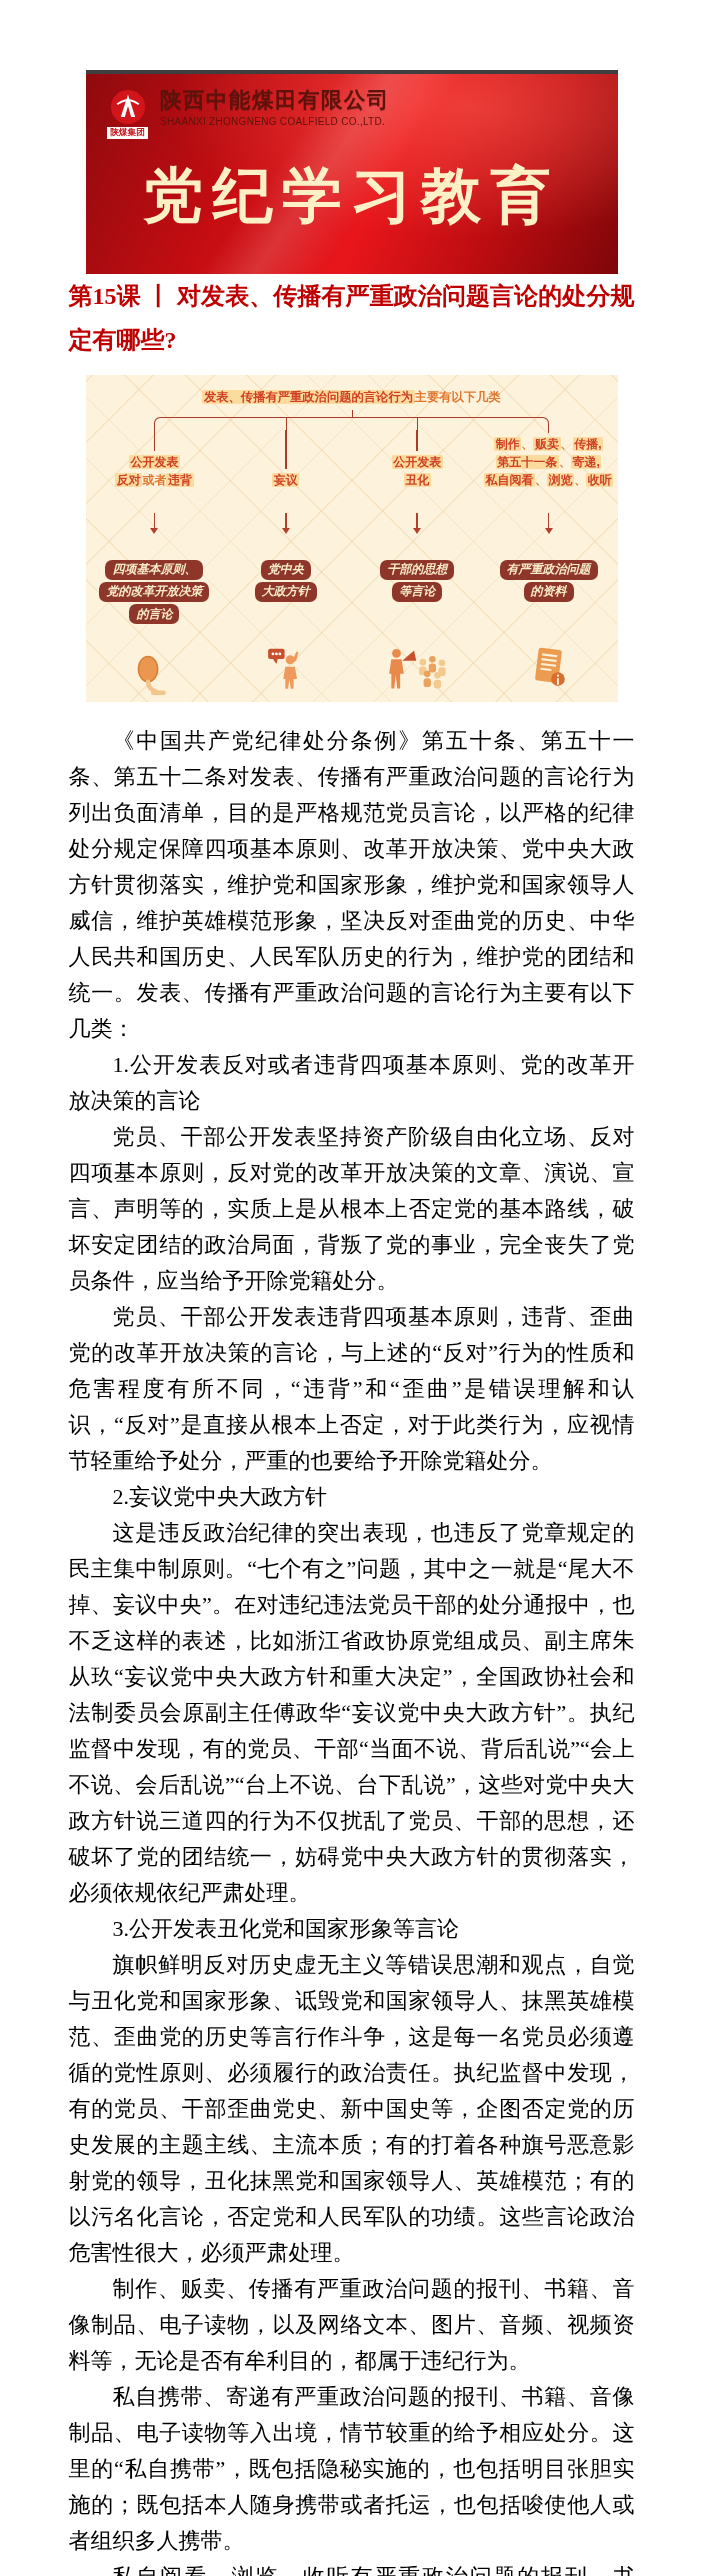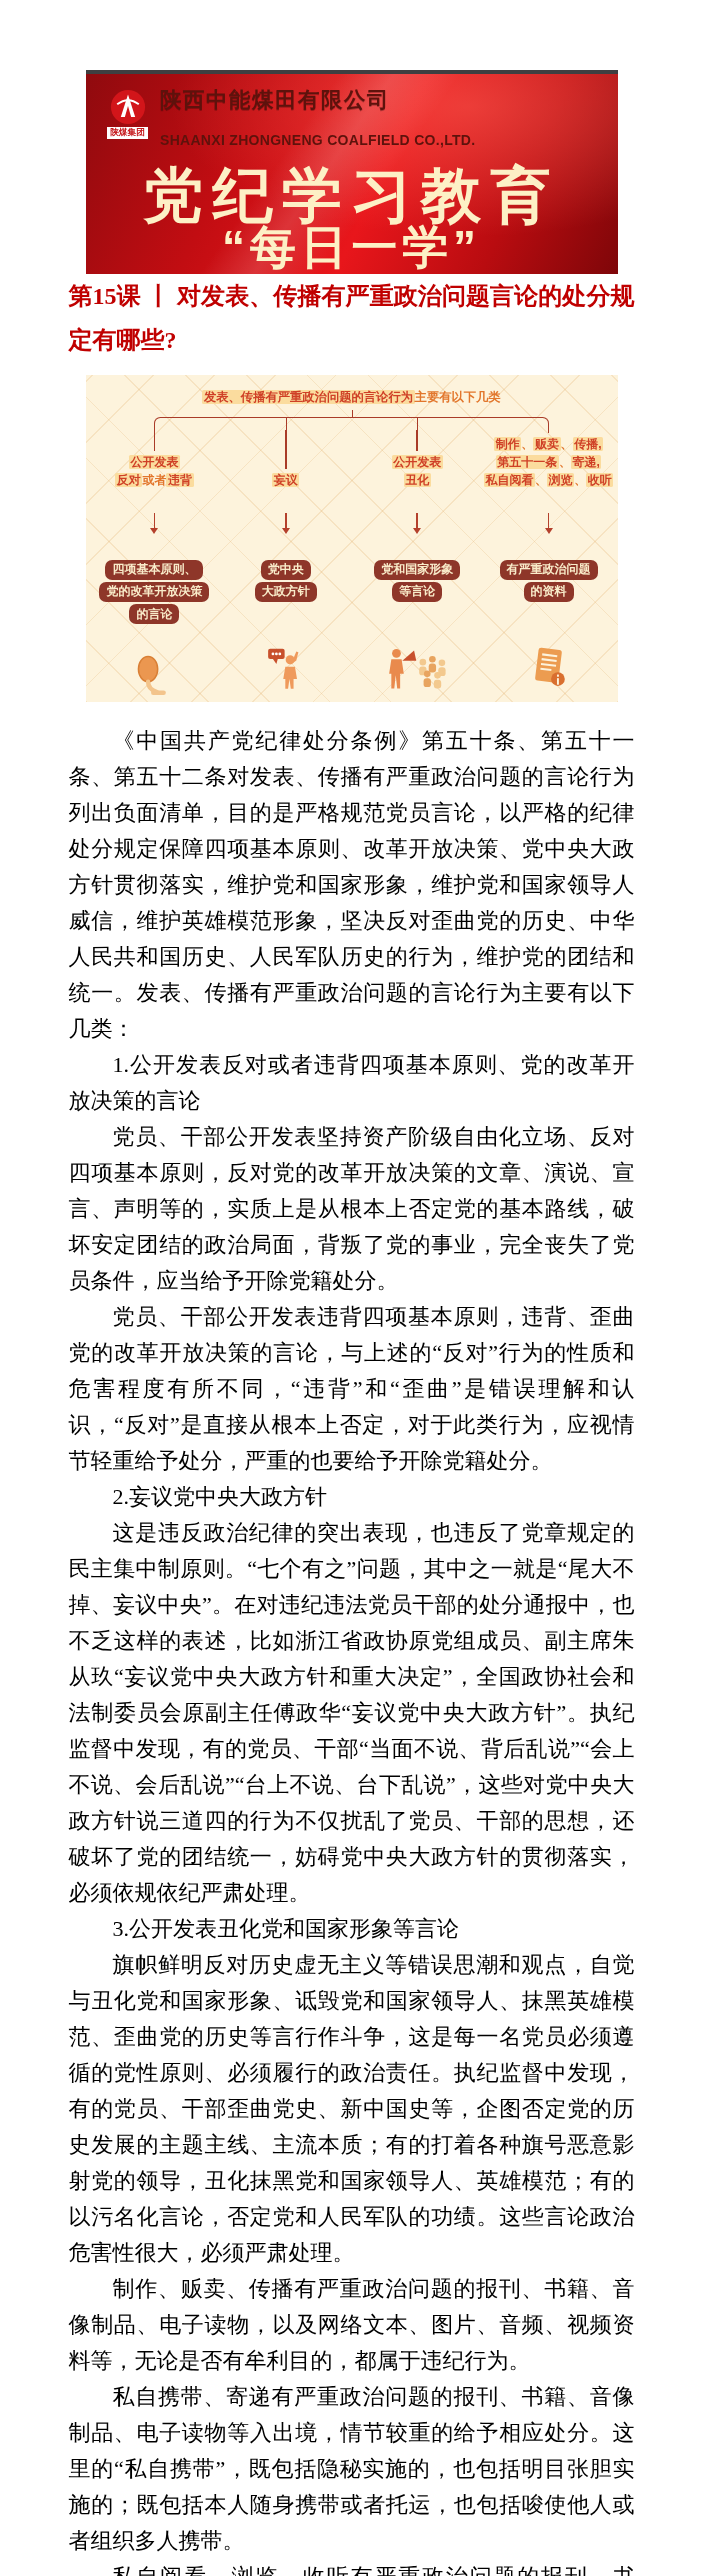--- a/index.html
+++ b/index.html
@@ -23,21 +23,21 @@
   }
   .banner-topbar{position:absolute;top:0;left:0;width:100%;height:4px;background:#3f3f41;}
   .logo-row{position:absolute;top:19px;left:19px;display:flex;align-items:flex-start;}
   .emblem{width:46px;display:flex;flex-direction:column;align-items:center;}
   .emblem svg{display:block;}
   .emblem-label{margin-top:1.6px;background:#ffffff;color:#c5181c;font-family:"Liberation Sans",sans-serif;
     font-size:8.7px;font-weight:bold;padding:0.8px 3.2px;border-radius:0;line-height:1.2;white-space:nowrap;}
   .company{margin-left:9.5px;color:#5e120c;font-family:"Liberation Sans",sans-serif;}
   .company-cn{font-size:21.4px;font-weight:bold;letter-spacing:1.6px;line-height:1.1;
     text-shadow:0 0.8px 0 rgba(0,0,0,0.25);}
-  .company-en{font-size:14px;font-weight:bold;letter-spacing:0.3px;margin-top:19px;}
+  .company-en{font-size:10px;font-weight:normal;letter-spacing:0.3px;margin-top:3px;}
   .banner-title{position:absolute;left:0;width:100%;text-align:center;color:var(--banner-text);
     font-family:"Liberation Sans",sans-serif;font-weight:bold;}
   .banner-title.l1{top:86px;font-size:60px;letter-spacing:9.5px;}
   .banner-title.l2{top:147px;font-size:46px;letter-spacing:4.8px;}
 
   
   .article-title{width:566px;margin:16px auto 0;color:var(--title-red);font-size:24px;font-weight:bold;
     line-height:1.85;text-align:justify;}
 
   
@@ -64,21 +64,21 @@
   .b-label{height:59px;display:flex;flex-direction:column;align-items:center;justify-content:flex-end;
     font-family:"Liberation Sans",sans-serif;font-size:12px;font-weight:bold;line-height:1.5;}
   .b-stub{flex:1 1 auto;width:1.6px;background:var(--line-red);margin-bottom:2.4px;min-height:1.6px;}
   .b-arrow{height:20.6px;display:flex;flex-direction:column;align-items:center;}
   .b-arrow .shaft{width:1.6px;flex:1 1 auto;background:#b4402c;}
   .b-arrow .head{width:0;height:0;border-left:4px solid transparent;border-right:4px solid transparent;
     border-top:6.3px solid #b4402c;}
   .b-boxes{min-height:60px;}
   .pill{display:block;width:fit-content;margin:1.6px auto;background:var(--pill-bg);color:var(--pill-text);
     font-family:"Liberation Sans",sans-serif;font-size:12px;font-weight:bold;padding:1.6px 7.1px;
-    border-radius:7.1px;line-height:1.45;white-space:nowrap;}
+    border-radius:7.1px;line-height:1.45;white-space:nowrap;font-style:italic;}
   .b-icon{height:46px;display:flex;align-items:flex-end;justify-content:center;margin-top:1.6px;}
 
   
   .article-body{width:566px;margin:20.6px auto 0;}
   .para{margin:0;font-size:22px;line-height:36px;color:#000;text-indent:2em;text-align:justify;}
 </style>
 </head>
 <body>
 
 <div class="page">
@@ -95,21 +95,20 @@
           </svg>
         </span>
         <span class="emblem-label">陕煤集团</span>
       </div>
       <div class="company">
         <div class="company-cn">陕西中能煤田有限公司</div>
         <div class="company-en">SHAANXI ZHONGNENG COALFIELD CO.,LTD.</div>
       </div>
     </div>
     <div class="banner-title l1">党纪学习教育</div>
-    <div class="banner-title l2">“每日一学”</div>
   </div>
 
   <div class="article-title">第15课 丨 对发表、传播有严重政治问题言论的处分规定有哪些?</div>
 
   <div class="diagram">
     <div class="diagram-heading">
       <span class="hl">发表、传播有严重政治问题的言论行为</span><span class="plain">主要有以下几类</span>
     </div>
     <div class="tree">
       <div class="tree-stub-c"></div>
@@ -172,21 +171,21 @@
           <div class="b-label">
             <div class="b-stub"></div>
             <div><span class="hl">公开发表</span></div>
             <div><span class="hl">丑化</span></div>
           </div>
           <div class="b-arrow">
             <span class="shaft"></span>
             <span class="head"></span>
           </div>
           <div class="b-boxes">
-            <span class="pill">党和国家形象</span>
+            <span class="pill">干部的思想</span>
             <span class="pill">等言论</span>
           </div>
           <div class="b-icon">
             <svg width="62" height="44" viewBox="0 0 84 60">
               <circle cx="14" cy="10" r="6" fill="#e98a4d"></circle>
               <path d="M7 18 h14 l3 20 h-5 v20 h-4 l-2 -18 l-2 18 h-4 v-20 h-3 z" fill="#e98a4d"></path>
               <path d="M22 20 L38 6 L41 20 Z" fill="#c8502c"></path>
               <circle cx="50" cy="22" r="4.5" fill="#f3c98e"></circle>
               <rect x="45" y="28" width="10" height="12" rx="4" fill="#f3c98e"></rect>
               <circle cx="63" cy="18" r="4.5" fill="#e8a45f"></circle>

